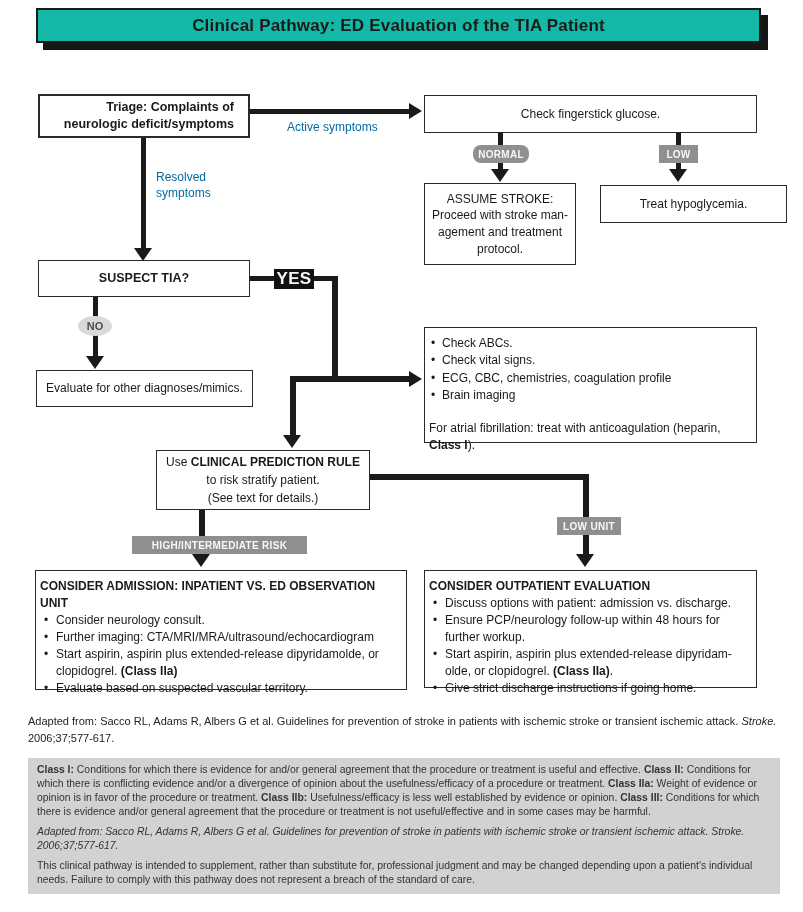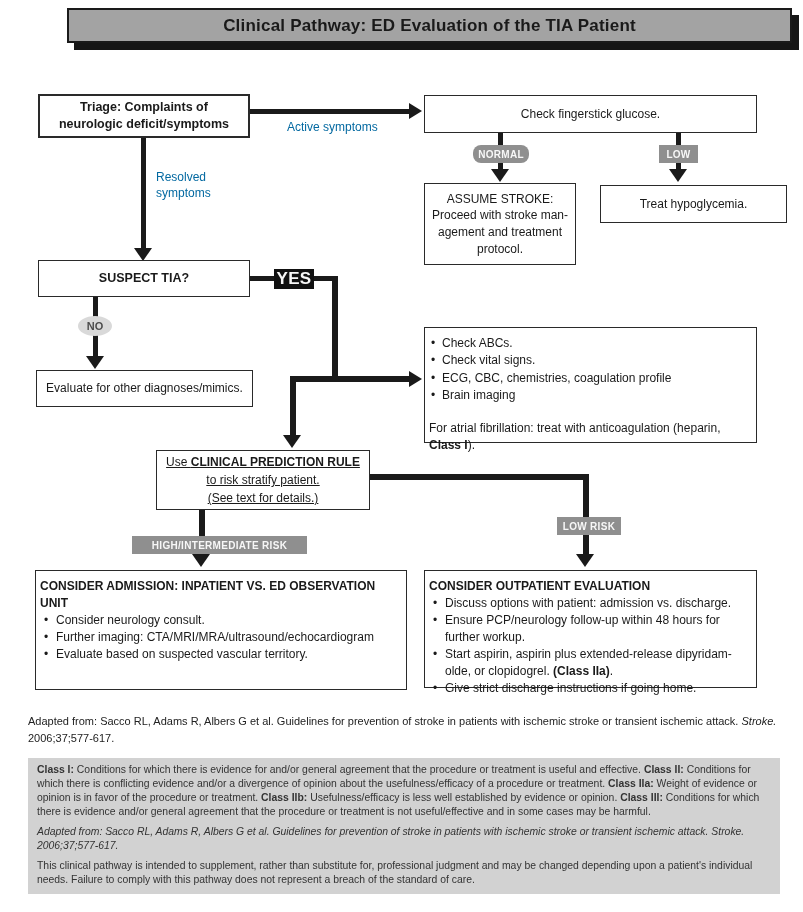--- a/index.html
+++ b/index.html
@@ -4,23 +4,23 @@
 <style>
   * { margin:0; padding:0; box-sizing:border-box; }
   html,body { background:#fff; }
   .page {
     position:relative; width:803px; height:912px; background:#ffffff;
     font-family:"Liberation Sans", sans-serif; color:#1a1a1a; overflow:hidden;
   }
   
   .title-box {
     position:absolute; left:36px; top:8px; width:725px; height:35px;
-    background:#a3a3a3; border:2px solid #1a1a1a; box-shadow:7px 7px 0 #161616;
+    background:#14b8a6; border:2px solid #1a1a1a; box-shadow:7px 7px 0 #161616;
     display:flex; align-items:center; justify-content:center;
-    font-weight:bold; font-size:17px; letter-spacing:.2px;margin-left:31px;
+    font-weight:bold; font-size:17px; letter-spacing:.2px;
   }
   
   .node {
     position:absolute; background:#fff; border:1px solid #2a2a2a;
     font-size:12px; line-height:1.38;
   }
   .node.center { display:flex; flex-direction:column; align-items:center; justify-content:center; text-align:center; }
   .node.bold { font-weight:bold; font-size:12.5px; }
   .node.thick { border-width:2px; }
   .pad { padding:7px 4px; }
@@ -107,23 +107,23 @@
   <div class="flabel" style="left:287px; top:120px;">Active symptoms</div>
   <div class="flabel" style="left:156px; top:170px;">
     <div>Resolved</div>
     <div>symptoms</div>
   </div>
   <div class="badge" style="left:473px; top:145px; width:56px; height:18px;border-radius:8px;">NORMAL</div>
   <div class="badge" style="left:659px; top:145px; width:39px; height:18px;">LOW</div>
   <div class="badge black" style="left:274px; top:269px; width:40px; height:20px;">YES</div>
   <div class="ellipse" style="left:78px; top:316px; width:34px; height:20px;">NO</div>
   <div class="badge" style="left:132px; top:536px; width:175px; height:18px;">HIGH/INTERMEDIATE RISK</div>
-  <div class="badge" style="left:557px; top:517px; width:64px; height:18px;">LOW RISK</div>
+  <div class="badge" style="left:557px; top:517px; width:64px; height:18px;">LOW UNIT</div>
 
-  <div class="node center bold thick" style="left:38px; top:94px; width:212px; height:43px; padding:20px 14px;">Triage: Complaints of neurologic deficit/symptoms</div>
+  <div class="node center bold thick" style="left:38px; top:94px; width:212px; height:43px; padding:20px 14px;text-align:right;">Triage: Complaints of neurologic deficit/symptoms</div>
 
   <div class="node center" style="left:424px; top:95px; width:333px; height:38px;">Check fingerstick glucose.</div>
 
   <div class="node center" style="left:424px; top:183px; width:152px; height:82px;">
     <div>ASSUME STROKE:</div>
     <div>Proceed with stroke man-</div>
     <div>agement and treatment</div>
     <div>protocol.</div>
   </div>
 
@@ -136,31 +136,32 @@
   <div class="node pad" style="left:424px; top:327px; width:333px; height:116px; line-height:1.45;">
     <div class="bullets">
       <div class="bullet">Check ABCs.</div>
       <div class="bullet">Check vital signs.</div>
       <div class="bullet">ECG, CBC, chemistries, coagulation profile</div>
       <div class="bullet">Brain imaging</div>
     </div>
     <div style="margin-top:15px;"><span>For atrial fibrillation: treat with anticoagulation (heparin, </span><b>Class I</b><span>).</span></div>
   </div>
 
-  <div class="node center" style="left:156px; top:450px; width:214px; height:60px; line-height:1.5;text-decoration:underline;">
+  <div class="node center" style="left:156px; top:450px; width:214px; height:60px; line-height:1.5;">
     <div><span>Use </span><b>CLINICAL PREDICTION RULE</b></div>
     <div>to risk stratify patient.</div>
     <div>(See text for details.)</div>
   </div>
 
   <div class="node pad" style="left:35px; top:570px; width:372px; height:120px; line-height:1.42;">
     <div class="bhead">CONSIDER ADMISSION: INPATIENT VS. ED OBSERVATION UNIT</div>
     <div class="bullets spaced">
       <div class="bullet">Consider neurology consult.</div>
       <div class="bullet">Further imaging: CTA/MRI/MRA/ultrasound/echocardiogram</div>
+      <div class="bullet"><span>Start aspirin, aspirin plus extended-release dipyridamolde, or clopidogrel. </span><b>(Class IIa)</b><span></span></div>
       <div class="bullet">Evaluate based on suspected vascular territory.</div>
     </div>
   </div>
 
   <div class="node pad" style="left:424px; top:570px; width:333px; height:118px; line-height:1.42;">
     <div class="bhead">CONSIDER OUTPATIENT EVALUATION</div>
     <div class="bullets spaced">
       <div class="bullet">Discuss options with patient: admission vs. discharge.</div>
       <div class="bullet">Ensure PCP/neurology follow-up within 48 hours for further workup.</div>
       <div class="bullet"><span>Start aspirin, aspirin plus extended-release dipyridam-olde, or clopidogrel. </span><b>(Class IIa)</b><span>.</span></div>

